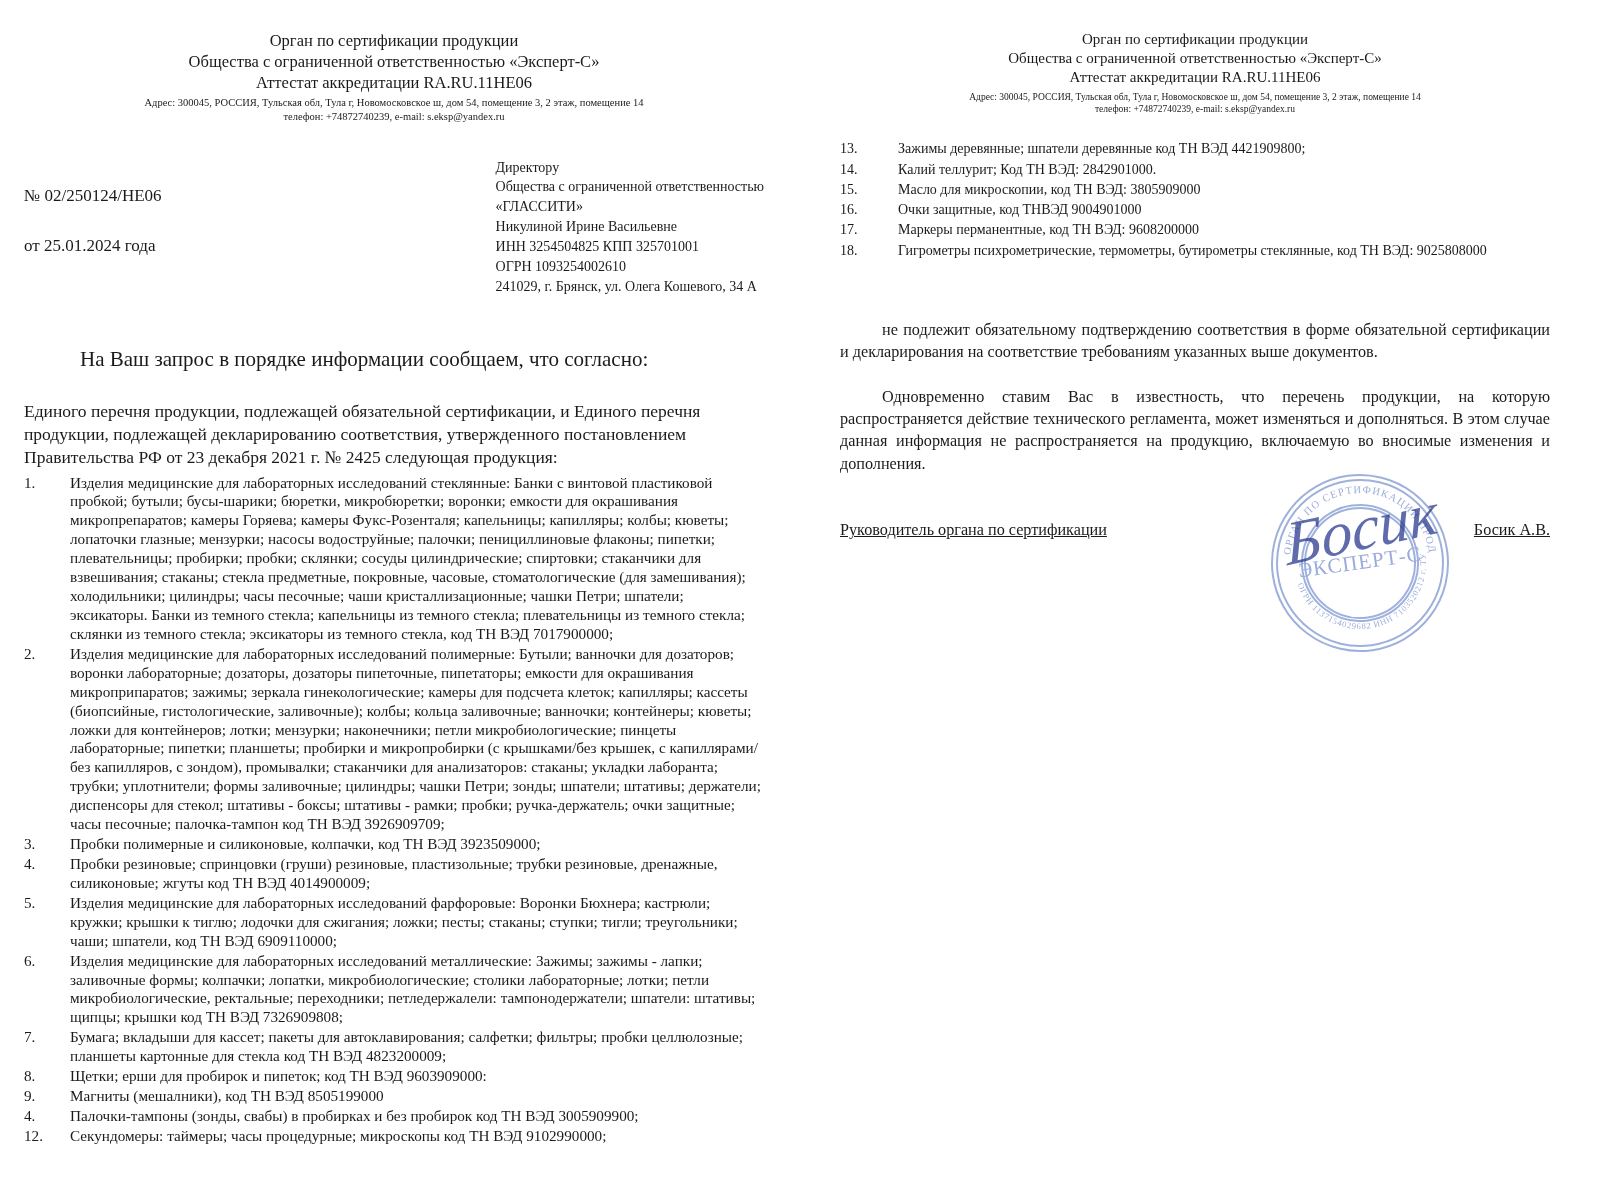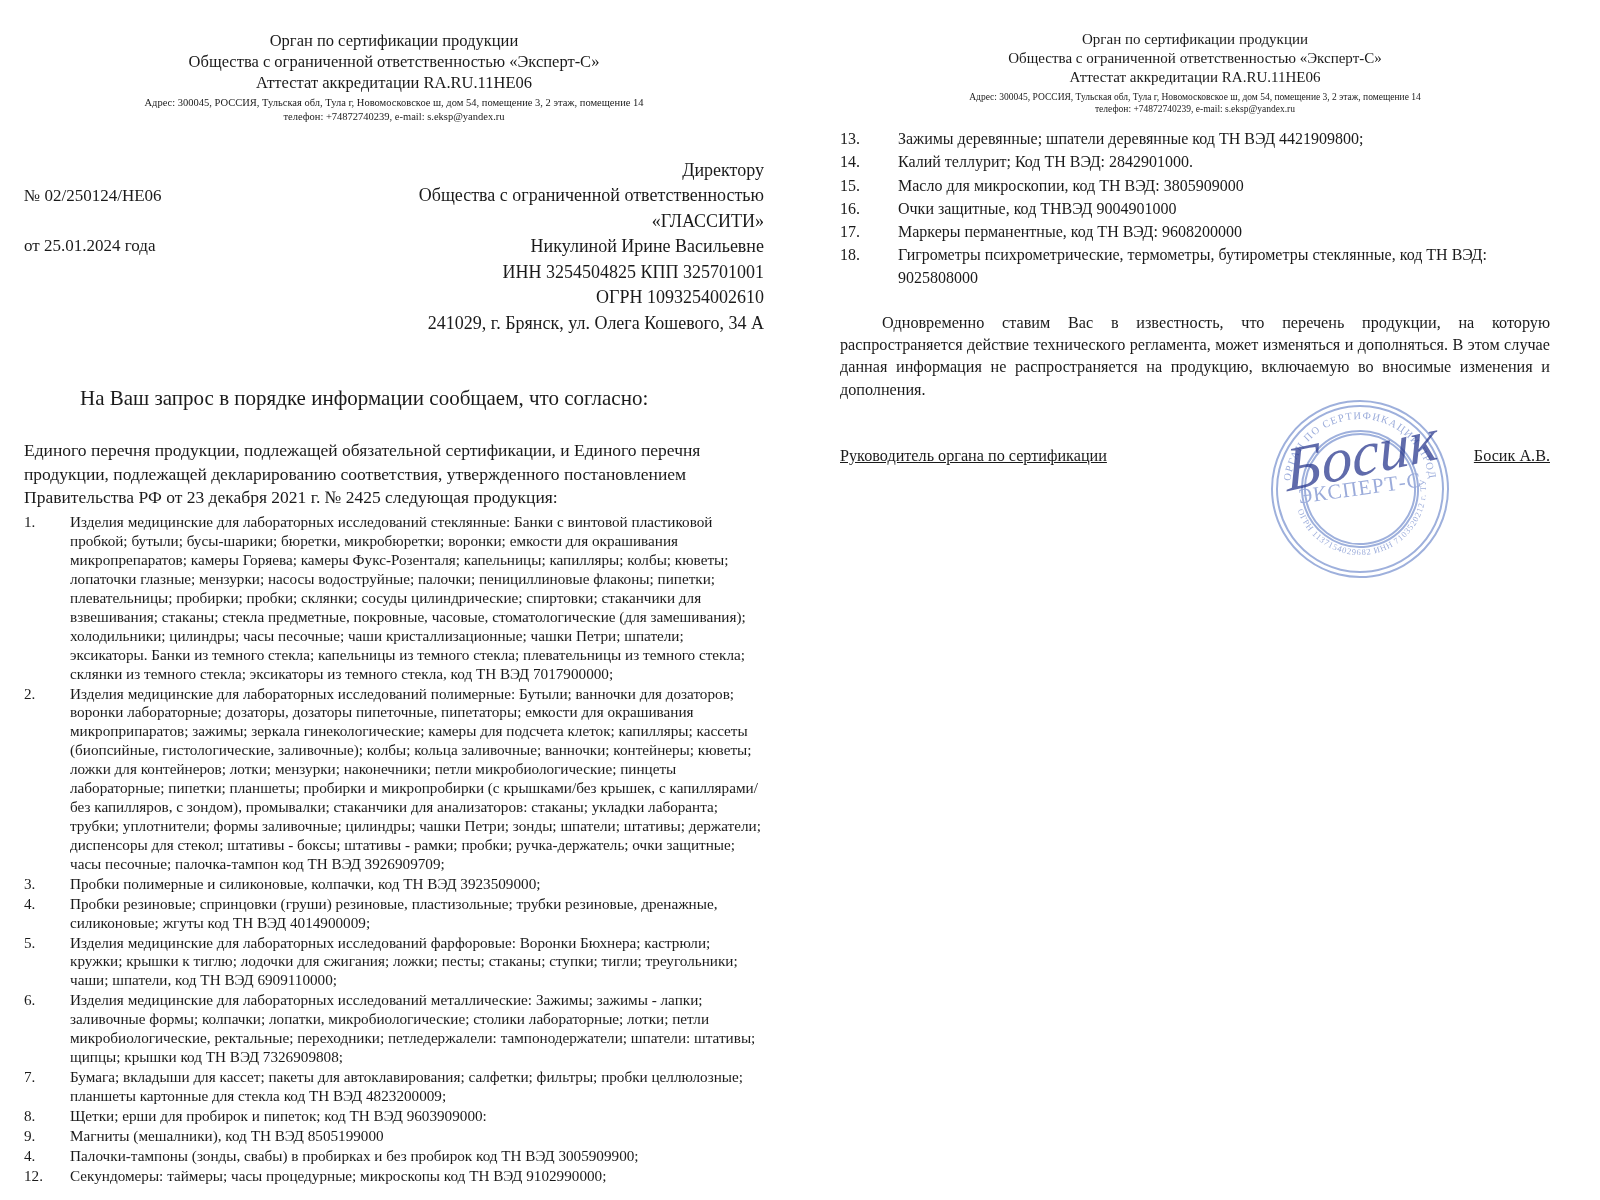--- a/index.html
+++ b/index.html
@@ -70,22 +70,22 @@
     align-items: flex-start;
     margin-top: 34px;
   }
   .doc-ref {
     font-size: 17px;
     line-height: 1.45;
     white-space: pre-line;
     padding-top: 2px;
   }
   .addressee {
-    text-align: right;
-    font-size: 18px;
+    text-align: left;
+    font-size: 14px;
     line-height: 1.42;
   }
   .addressee div {
     white-space: nowrap;
   }
 
   
   .intro {
     margin-top: 50px;
     font-size: 21px;
@@ -115,22 +115,22 @@
     flex: 0 0 46px;
     text-align: left;
   }
   .item-text {
     flex: 1 1 auto;
     text-align: left;
   }
 
   
   .rlist {
-    margin-top: 12px;
-    font-size: 16px;
+    margin-top: 24px;
+    font-size: 14px;
     line-height: 1.45;
   }
   .ritem {
     display: flex;
     align-items: flex-start;
   }
   .ritem-num {
     width: 58px;
     flex: 0 0 58px;
     text-align: left;
@@ -306,20 +306,21 @@
       <div class="ritem">
         <div class="ritem-num">17.</div>
         <div class="item-text">Маркеры перманентные, код ТН ВЭД: 9608200000</div>
       </div>
       <div class="ritem">
         <div class="ritem-num">18.</div>
         <div class="item-text">Гигрометры психрометрические, термометры, бутирометры стеклянные, код ТН ВЭД: 9025808000</div>
       </div>
     </div>
 
+    <div class="para first">не подлежит обязательному подтверждению соответствия в форме обязательной сертификации и декларирования на соответствие требованиям указанных выше документов.</div>
     <div class="para">Одновременно ставим Вас в известность, что перечень продукции, на которую распространяется действие технического регламента, может изменяться и дополняться. В этом случае данная информация не распространяется на продукцию, включаемую во вносимые изменения и дополнения.</div>
 
     <div class="sign-row">
       <div class="sign-left">Руководитель органа по сертификации</div>
       <div class="sign-right">Босик А.В.</div>
 
       <div class="stamp-wrap">
         <svg class="stamp" viewBox="0 0 200 200">
           <g fill="none" stroke="#5070c0" stroke-width="2">
             <circle cx="100" cy="100" r="88"></circle>

